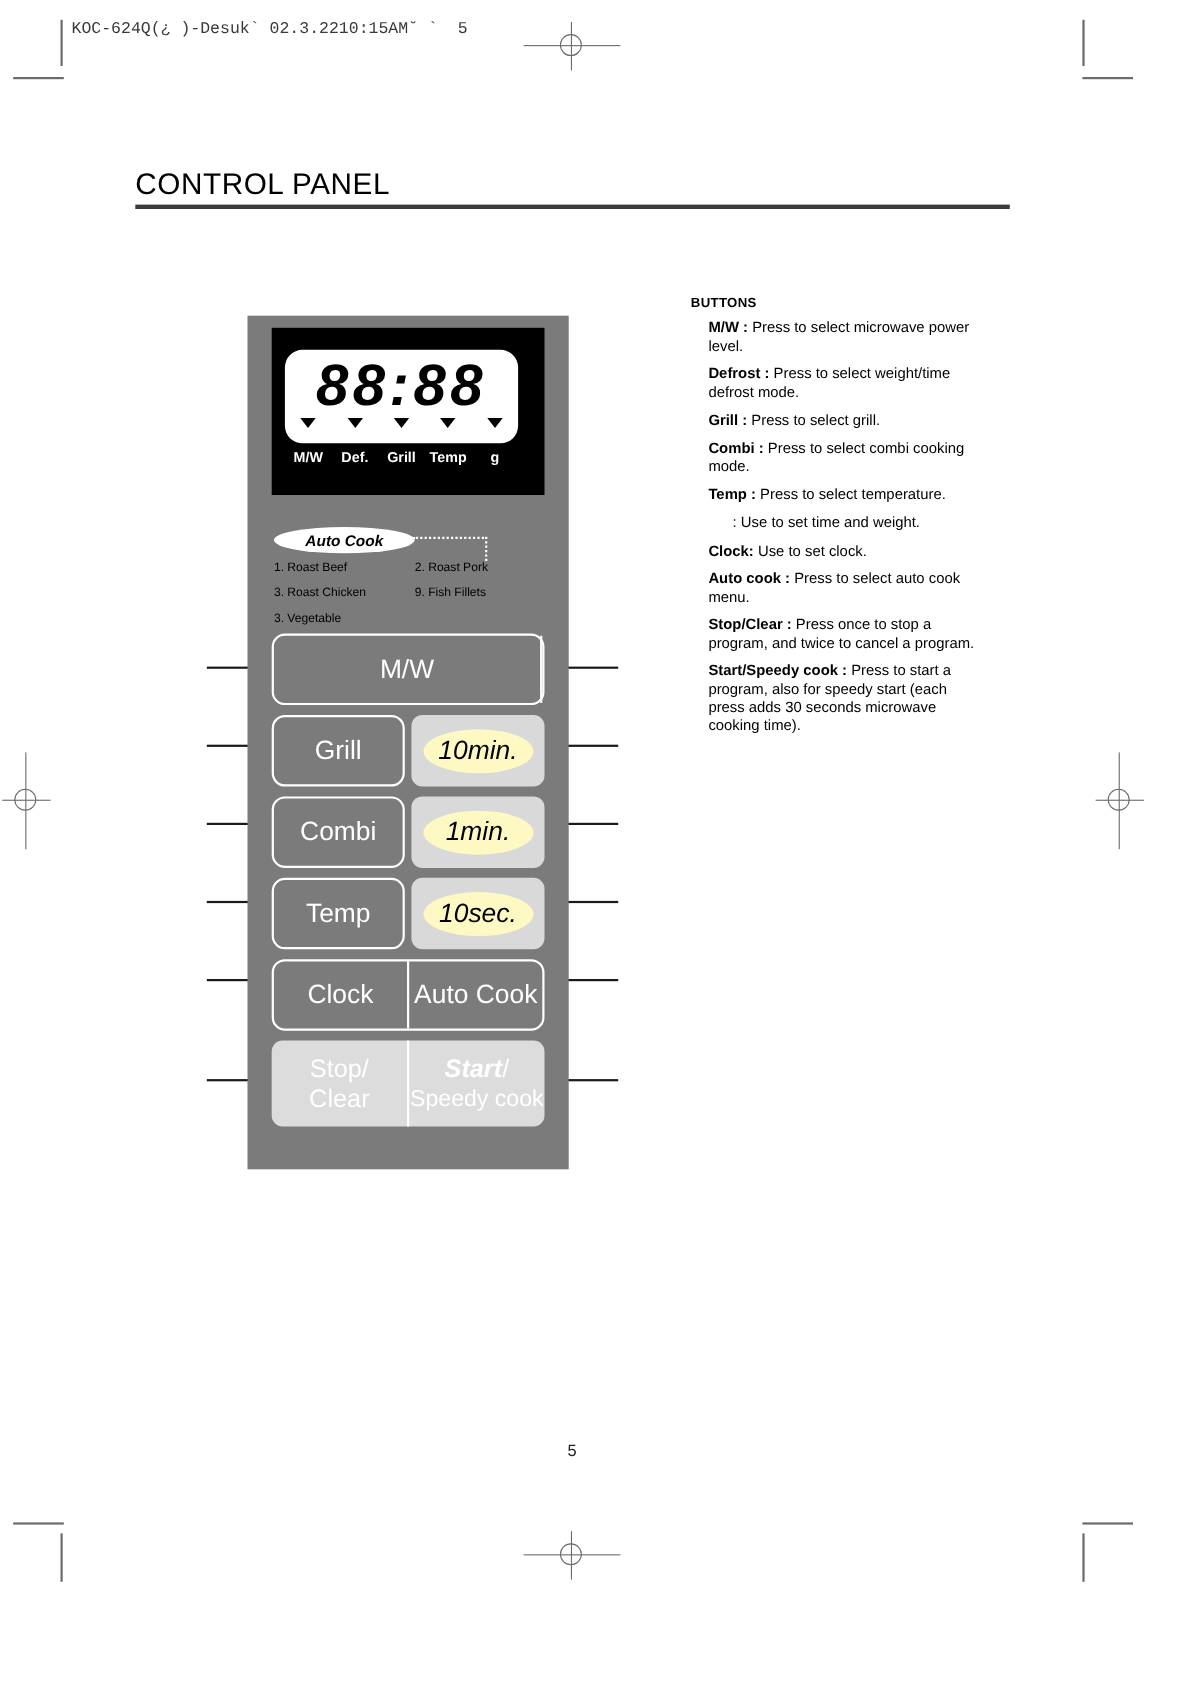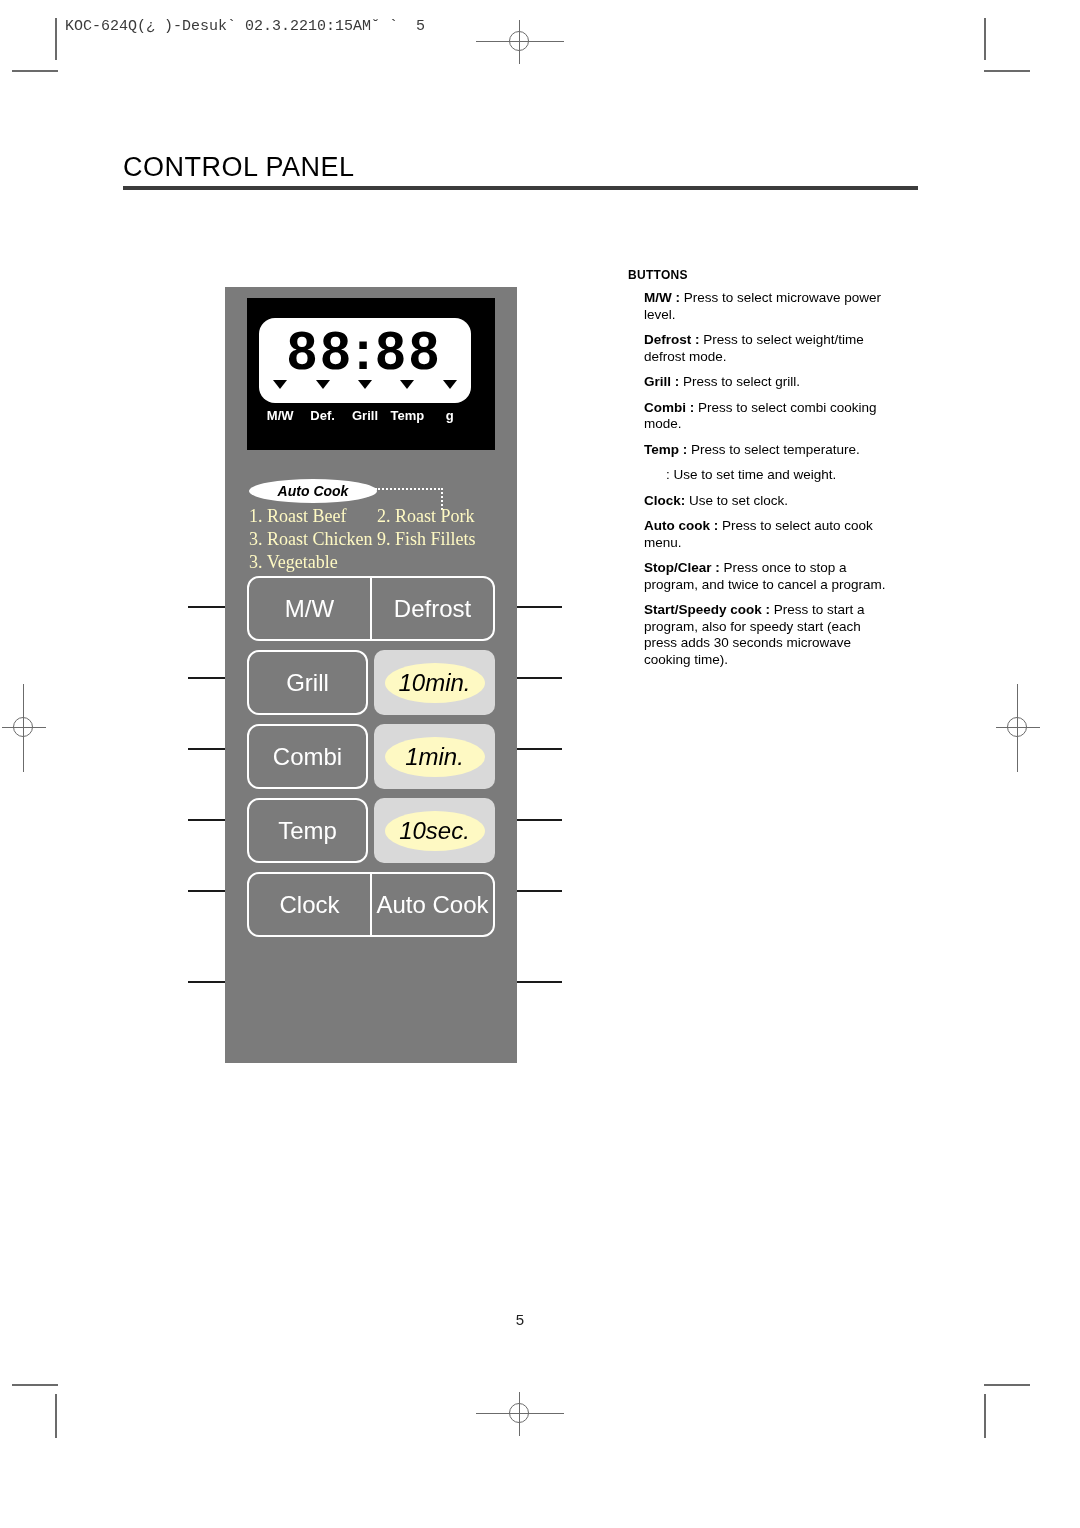--- a/index.html
+++ b/index.html
@@ -78,20 +78,21 @@
   .digits {
     position: absolute;
     left: 0; top: 4px;
     width: 212px;
     text-align: center;
     font-size: 53px;
     line-height: 58px;
     font-weight: bold;
     color: #000;
     letter-spacing: 4px;
+    font-style: italic;
   }
   .seg-row {
     position: absolute;
     left: 0; top: 62px;
     width: 212px;
     display: flex;
   }
   .seg-row .tri {
     flex: 1 1 0;
     display: flex;
@@ -144,24 +145,23 @@
     position: absolute;
     left: 216px; top: 201px;
     width: 0; height: 22px;
     border-left: 2px dotted #ffffff;
   }
 
   .menu-list {
     position: absolute;
     left: 24px; top: 218px;
     width: 250px;
-    color: #fef9c3;
-    font-size: 18px;
+    color: #000000;
+    font-size: 11px;
     line-height: 23px;
-    font-family: Liberation Serif, serif;
   }
   .menu-row { display: flex; }
   .menu-row .c1 { width: 128px; }
   .menu-row .c2 { width: 120px; }
 
   
   .btn-grid { position: absolute; left: 22px; top: 289px; width: 248px; }
   .btn-row { position: relative; margin-bottom: 9px; height: 65px; }
 
   .pair {
@@ -367,21 +367,20 @@
       <div class="c2"></div>
     </div>
   </div>
 
   <div class="btn-grid">
 
     <div class="btn-row">
       <div class="pair">
         <div>M/W</div>
         <div class="divider"></div>
-        <div>Defrost</div>
       </div>
     </div>
 
     <div class="btn-row">
       <div class="single">Grill</div>
       <div class="time-btn">
         <div class="oval">10min.</div>
       </div>
     </div>
 
@@ -400,20 +399,33 @@
     </div>
 
     <div class="btn-row">
       <div class="pair">
         <div>Clock</div>
         <div class="divider"></div>
         <div>Auto Cook</div>
       </div>
     </div>
 
+    <div class="btn-row" style="height:78px;">
+      <div class="bottom-pair">
+        <div>
+          <span>Stop/</span>
+          <span>Clear</span>
+        </div>
+        <div class="divider"></div>
+        <div>
+          <span><span class="em">Start</span><span>/</span></span>
+          <span class="sm">Speedy cook</span>
+        </div>
+      </div>
+    </div>
 
   </div>
 </div>
 
 <div class="buttons-col">
   <h2>BUTTONS</h2>
   <div class="desc-list">
     <p class="desc"><b>M/W :</b><span> Press to select microwave power level.</span></p>
     <p class="desc"><b>Defrost :</b><span> Press to select weight/time defrost mode.</span></p>
     <p class="desc"><b>Grill :</b><span> Press to select grill.</span></p>

